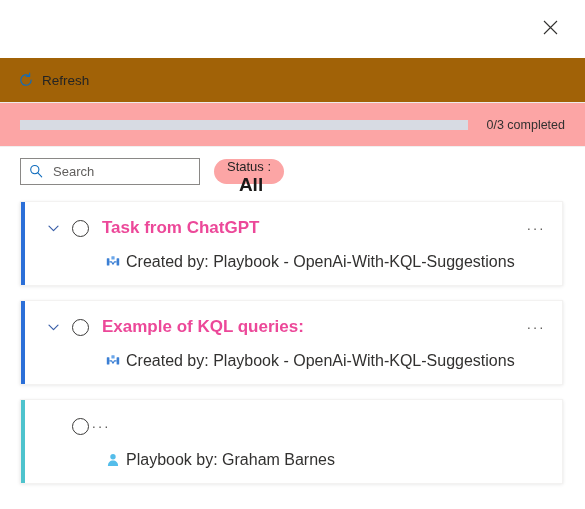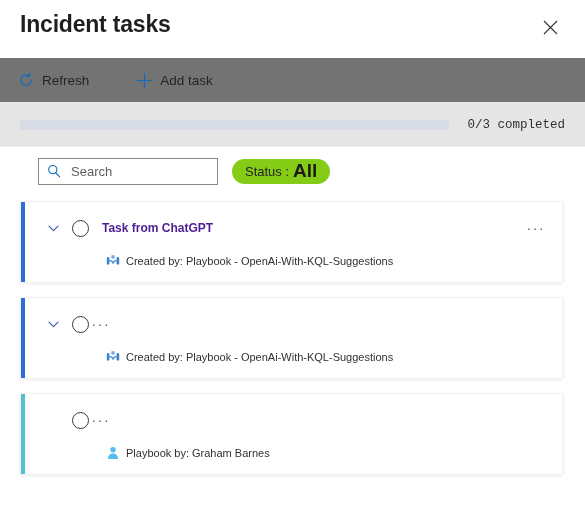--- a/index.html
+++ b/index.html
@@ -47,23 +47,22 @@
     padding: 0;
   }
   .close-btn svg { display: block; }
 
   
   .command-bar {
     height: 45px;
     display: flex;
     align-items: center;
     padding-left: 8px;
-    background: #737373;
+    background: #a16207;
     border-bottom: 1px solid #edebe9;
-    gap: 28px;
   }
   .cmd-item {
     display: flex;
     align-items: center;
     height: 34px;
     padding: 0 9px;
     cursor: pointer;
     background: transparent;
     border: 0;
     font-family: inherit;
@@ -80,26 +79,25 @@
   .cmd-icon svg { display: block; }
   .cmd-label {
     font-size: 13.5px;
     color: #242424;
     white-space: nowrap;
   }
 
   
   .progress-strip {
     height: 44px;
-    background: #e5e5e5;
+    background: #fca5a5;
     display: flex;
     align-items: center;
     padding: 0 20px;
     border-bottom: 1px solid #f0f0f0;
-    font-family: Liberation Mono, monospace;
   }
   .progress-track {
     flex: 1;
     height: 10px;
     background: #d7dbe3;
     border-radius: 0;
     position: relative;
     overflow: hidden;
   }
   .progress-fill {
@@ -115,21 +113,20 @@
     white-space: nowrap;
   }
 
   
   .filter-row {
     height: 48px;
     display: flex;
     align-items: center;
     padding: 0 20px;
     background: #ffffff;
-    margin-left: 18px;
   }
   .search-box {
     width: 180px;
     height: 27px;
     border: 1px solid #8a8886;
     background: #ffffff;
     display: flex;
     align-items: center;
     padding: 0 7px;
   }
@@ -231,23 +228,23 @@
     border: 1.4px solid #3b3a39;
     border-radius: 50%;
     margin-left: 9px;
     flex: 0 0 auto;
     cursor: pointer;
     background: transparent;
     padding: 0;
   }
   .task-title {
     margin-left: 13px;
-    font-size: 12px;
+    font-size: 17px;
     font-weight: 700;
-    color: #4c1d95;
+    color: #ec4899;
     flex: 1;
     white-space: nowrap;
     overflow: hidden;
     text-overflow: ellipsis;
   }
   .more-btn {
     width: 24px;
     height: 20px;
     display: inline-flex;
     align-items: center;
@@ -272,77 +269,68 @@
     width: 15px;
     height: 15px;
     flex: 0 0 auto;
     display: inline-flex;
     align-items: center;
     justify-content: center;
   }
   .meta-icon svg { display: block; }
   .meta-text {
     margin-left: 6px;
-    font-size: 11px;
+    font-size: 16px;
     color: #323130;
     white-space: nowrap;
   }
 </style>
 </head>
 <body>
 
 <div class="panel-header">
-  <div class="panel-title">Incident tasks</div>
   <button class="close-btn" aria-label="Close">
     <span>
       <svg width="15" height="15" viewBox="0 0 15 15" fill="none">
         <path d="M1 1 L14 14 M14 1 L1 14" stroke="#323130" stroke-width="1.1"></path>
       </svg>
     </span>
   </button>
 </div>
 
 <div class="command-bar">
   <button class="cmd-item">
     <span class="cmd-icon">
       <svg width="16" height="16" viewBox="0 0 16 16" fill="none">
         <path d="M13.2 8A5.2 5.2 0 1 1 11.4 4.1" stroke="#0f6cbd" stroke-width="1.2" stroke-linecap="round"></path>
         <path d="M11.6 1.2 L11.6 4.4 L8.4 4.4" stroke="#0f6cbd" stroke-width="1.2" stroke-linecap="round" stroke-linejoin="round"></path>
       </svg>
     </span>
     <span class="cmd-label">Refresh</span>
   </button>
-  <button class="cmd-item">
-    <span class="cmd-icon">
-      <svg width="17" height="17" viewBox="0 0 17 17" fill="none">
-        <path d="M8.5 1.5 L8.5 15.5 M1.5 8.5 L15.5 8.5" stroke="#0f6cbd" stroke-width="1.2" stroke-linecap="round"></path>
-      </svg>
-    </span>
-    <span class="cmd-label">Add task</span>
-  </button>
 </div>
 
 <div class="progress-strip">
   <div class="progress-track" style="background: rgb(215, 219, 227);">
     <div class="progress-fill" style="width: 0%;"></div>
   </div>
   <div class="progress-label">0/3 completed</div>
 </div>
 
 <div class="filter-row">
   <div class="search-box">
     <span class="search-icon">
       <svg width="14" height="14" viewBox="0 0 14 14" fill="none">
         <circle cx="5.8" cy="5.6" r="4.1" stroke="#0f6cbd" stroke-width="1.1"></circle>
         <path d="M8.9 8.8 L12.7 12.8" stroke="#0f6cbd" stroke-width="1.1" stroke-linecap="round"></path>
       </svg>
     </span>
     <input class="search-input" type="text" placeholder="Search" style="">
   </div>
-  <button class="status-pill" style="background: #84cc16;">
+  <button class="status-pill" style="background: #fca5a5; flex-direction: column;">
     <span class="status-pill-label">Status :</span>
     <span class="status-pill-value">All</span>
   </button>
 </div>
 
 <div class="task-list">
 
   <div class="task-card">
     <div class="accent-bar" style="background:#2b6fd8"></div>
     <div class="task-row-main">
@@ -370,20 +358,21 @@
 
   <div class="task-card">
     <div class="accent-bar" style="background:#2b6fd8"></div>
     <div class="task-row-main">
       <button class="chevron-btn">
         <svg width="13" height="13" viewBox="0 0 13 13" fill="none">
           <path d="M2 4.2 L6.5 8.7 L11 4.2" stroke="#3a5fa8" stroke-width="1.2" stroke-linecap="round" stroke-linejoin="round"></path>
         </svg>
       </button>
       <button class="status-circle" aria-label="Mark complete"></button>
+      <div class="task-title">Example of KQL queries:</div>
       <button class="more-btn">···</button>
     </div>
     <div class="task-row-meta">
       <span class="meta-icon">
         <svg width="14" height="14" viewBox="0 0 14 14" fill="none">
           <rect x="0.8" y="3.2" width="2.6" height="7.4" rx="0.5" fill="#3b7fd4"></rect>
           <rect x="10.6" y="3.2" width="2.6" height="7.4" rx="0.5" fill="#3b7fd4"></rect>
           <rect x="5.4" y="1.2" width="3.2" height="3.2" rx="0.5" fill="#6ca7ea"></rect>
           <path d="M3.4 6.9 L5.6 6.9 L7 9.3 L8.4 6.9 L10.6 6.9" stroke="#3b7fd4" stroke-width="1.1" fill="none" stroke-linejoin="round"></path>
         </svg>

